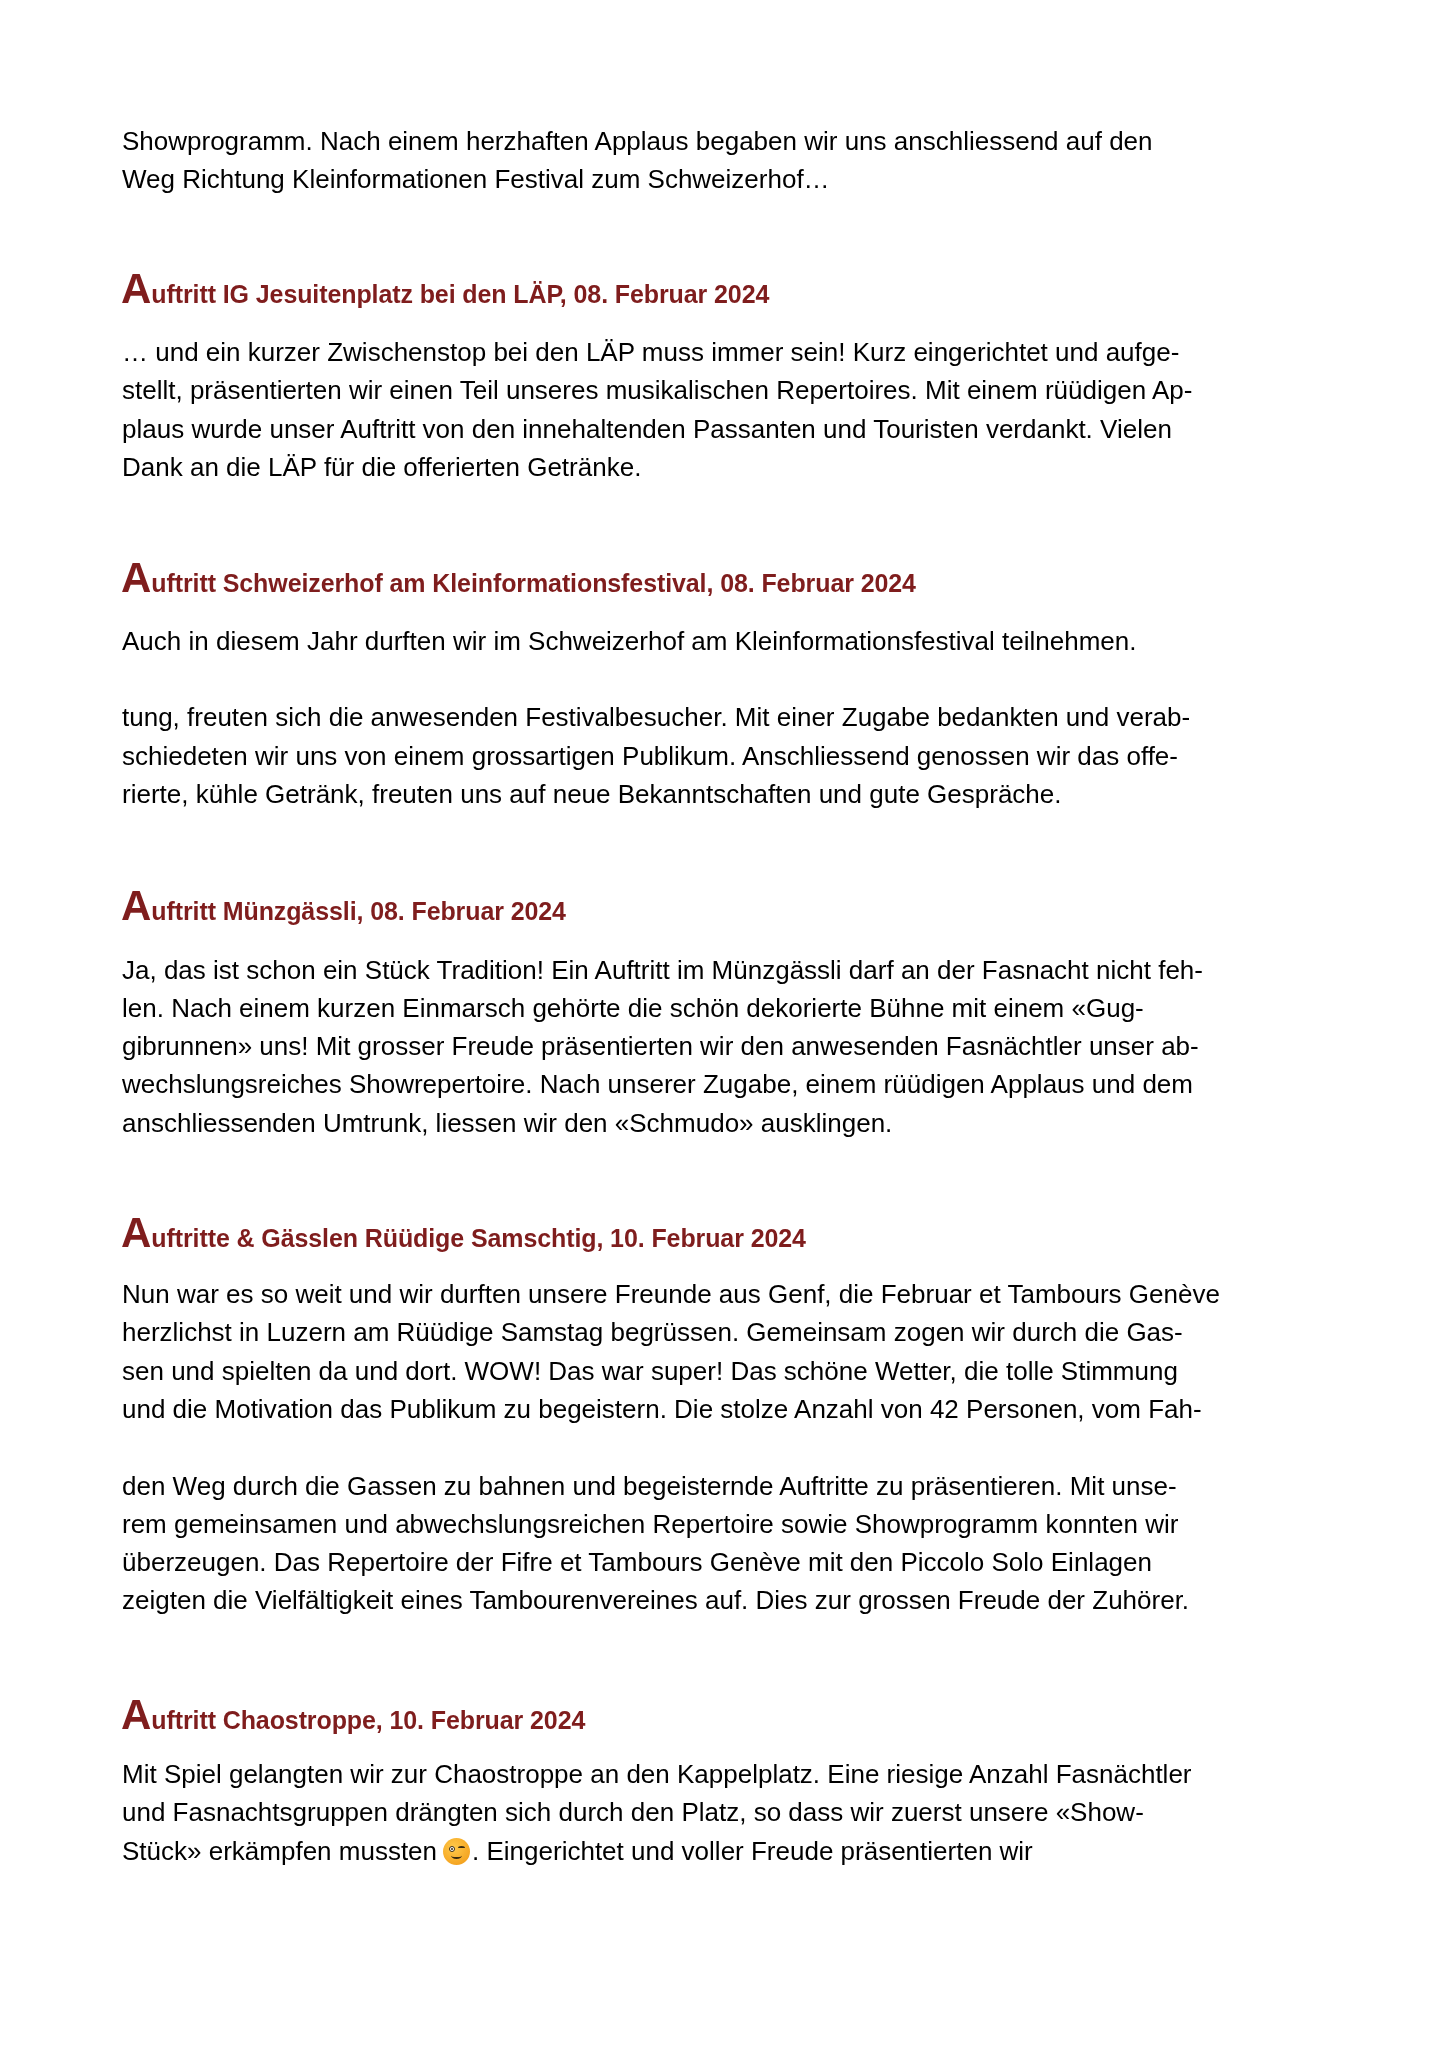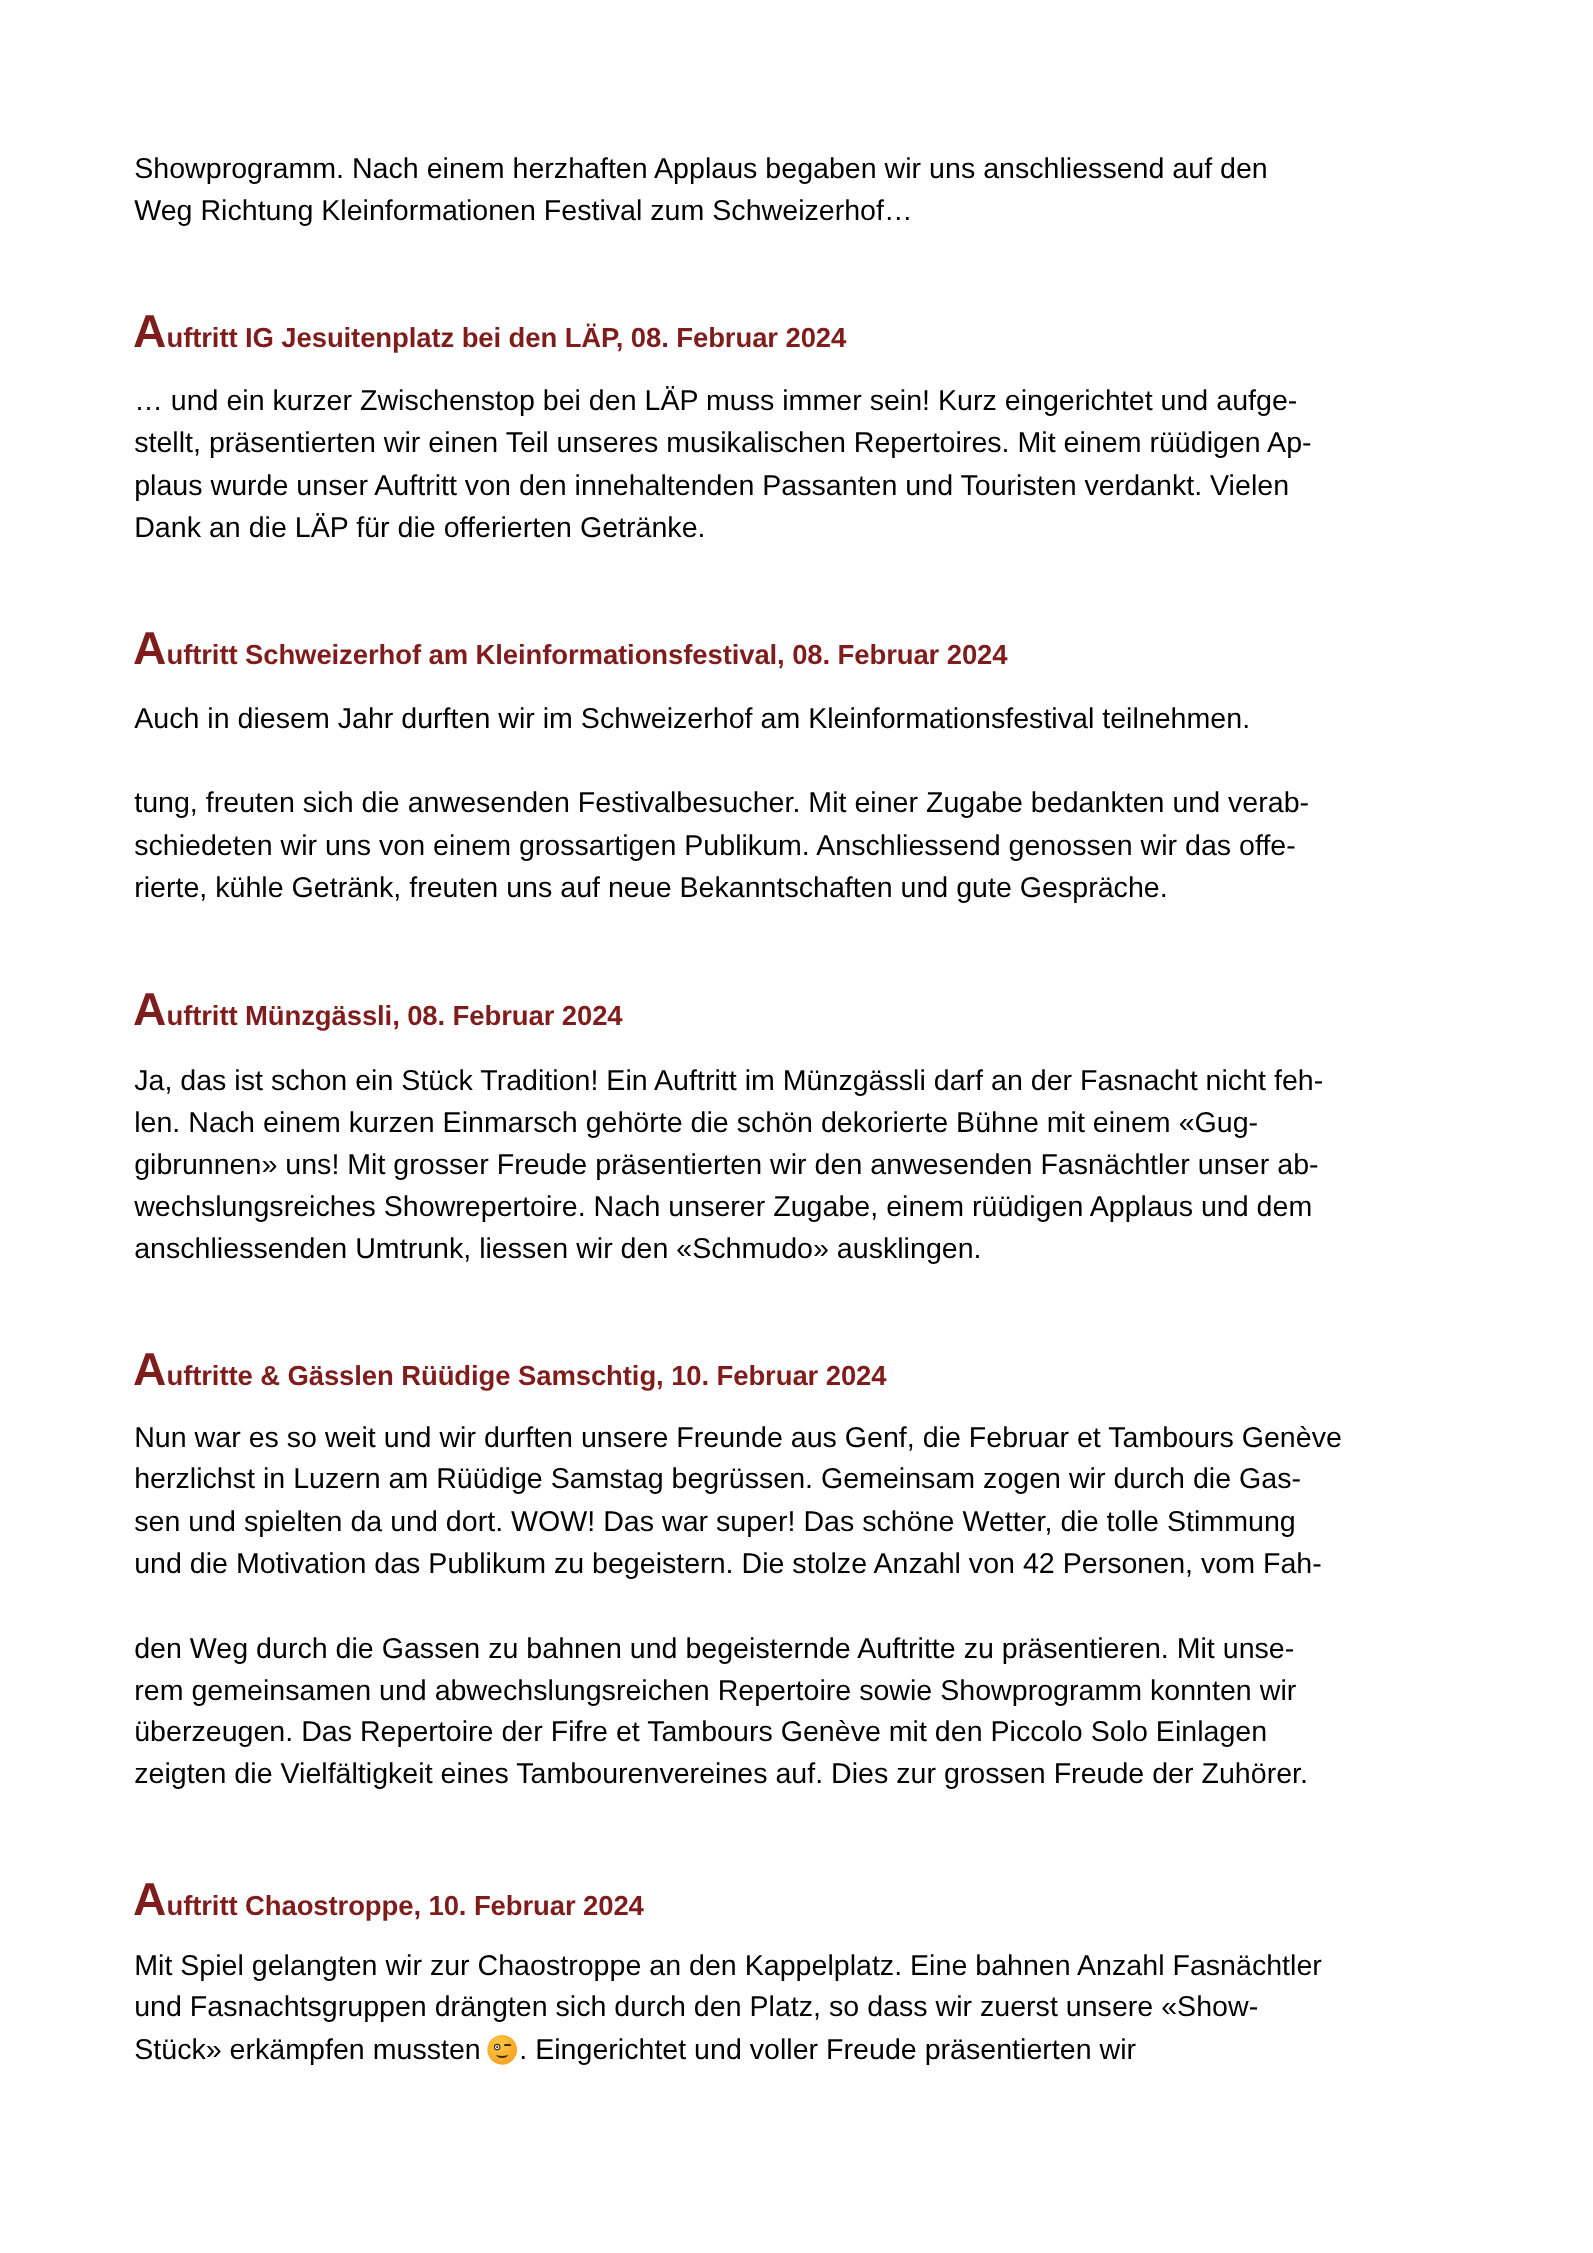--- a/index.html
+++ b/index.html
@@ -10,21 +10,21 @@
     body {
       width: 1448px;
       height: 2048px;
       position: relative;
       overflow: hidden;
       color: #000000;
       font-family: "Liberation Sans", sans-serif;
     }
     .page {
       position: absolute;
-      left: 0; top: 12px;
+      left: 0; top: 0;
       width: 1448px;
       height: 1900px;
     }
     .line {
       position: absolute;
       left: 122px;
       font-size: 26px;
       line-height: 26px;
       white-space: nowrap;
       color: #000;
@@ -122,19 +122,19 @@
   <div class="line" style="top:1358px">sen und spielten da und dort. WOW! Das war super! Das schöne Wetter, die tolle Stimmung</div>
   <div class="line" style="top:1396px">und die Motivation das Publikum zu begeistern. Die stolze Anzahl von 42 Personen, vom Fah-</div>
   <div class="line" style="top:1473px">den Weg durch die Gassen zu bahnen und begeisternde Auftritte zu präsentieren. Mit unse-</div>
   <div class="line" style="top:1511px">rem gemeinsamen und abwechslungsreichen Repertoire sowie Showprogramm konnten wir</div>
   <div class="line" style="top:1549px">überzeugen. Das Repertoire der Fifre et Tambours Genève mit den Piccolo Solo Einlagen</div>
   <div class="line" style="top:1587px">zeigten die Vielfältigkeit eines Tambourenvereines auf. Dies zur grossen Freude der Zuhörer.</div>
 
   <div class="heading" style="top:1694px">
     <span class="cap">A</span><span class="rest">uftritt Chaostroppe, 10. Februar 2024</span>
   </div>
-  <div class="line" style="top:1761px">Mit Spiel gelangten wir zur Chaostroppe an den Kappelplatz. Eine bahnen Anzahl Fasnächtler</div>
+  <div class="line" style="top:1761px">Mit Spiel gelangten wir zur Chaostroppe an den Kappelplatz. Eine riesige Anzahl Fasnächtler</div>
   <div class="line" style="top:1799px">und Fasnachtsgruppen drängten sich durch den Platz, so dass wir zuerst unsere «Show-</div>
   <div class="line" style="top:1838px">
     <span>Stück» erkämpfen mussten</span><span class="emoji"><span class="eye-l"></span><span class="eye-r"></span><span class="mouth"></span></span><span>. Eingerichtet und voller Freude präsentierten wir</span>
   </div>
 
 </div>
 
 </body></html>

